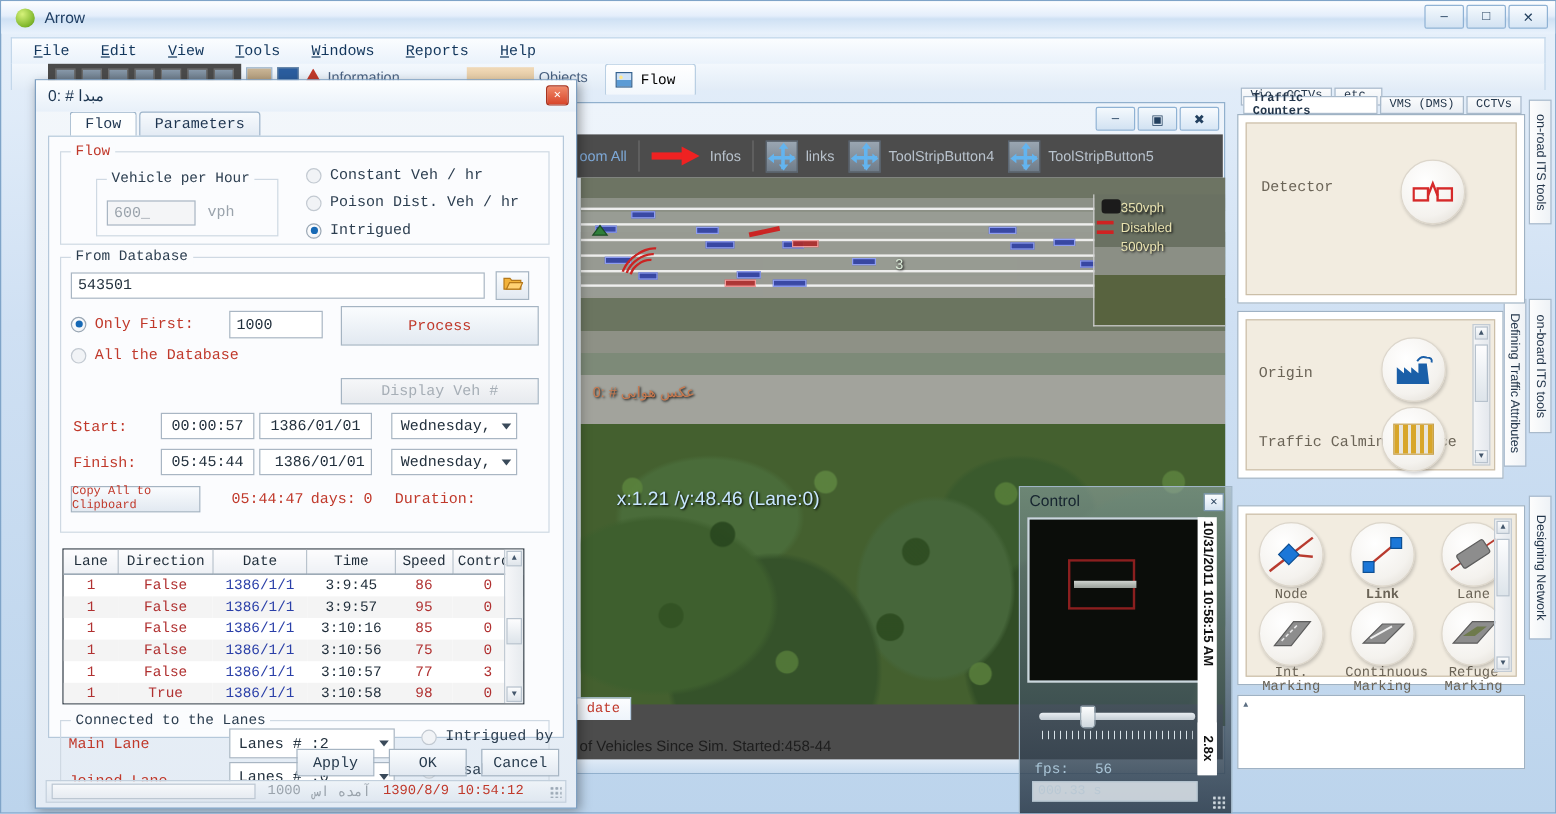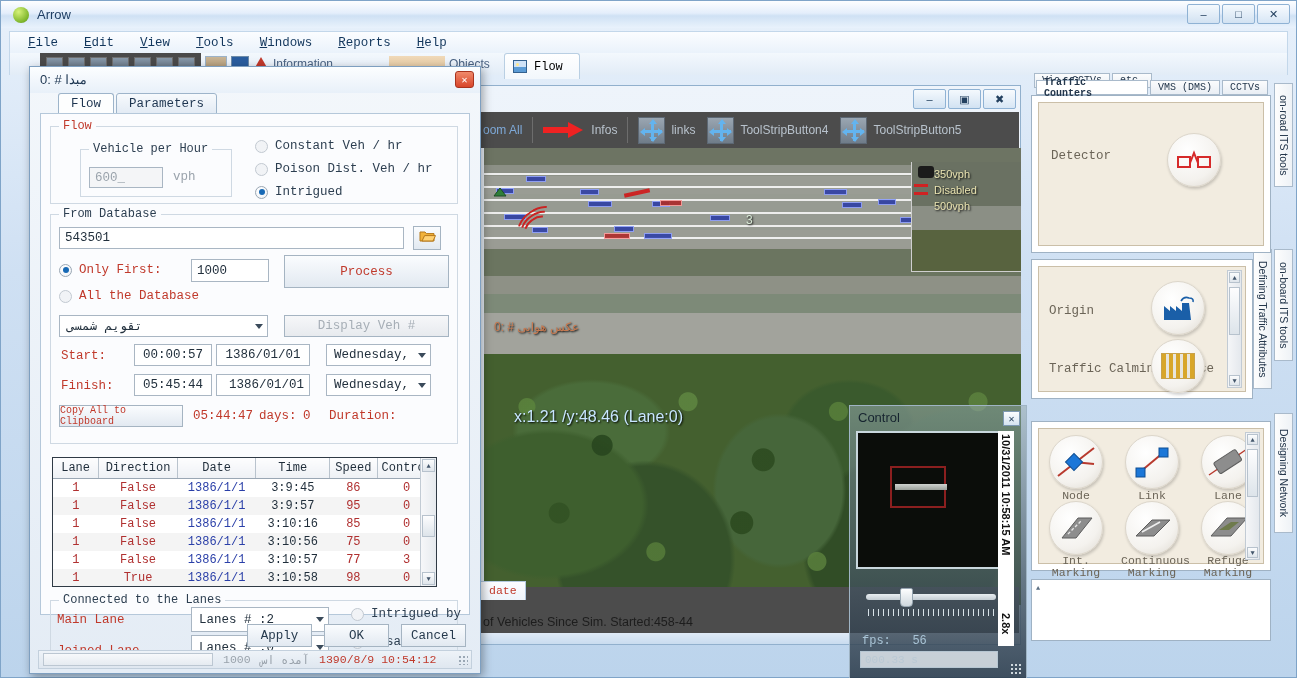--- a/index.html
+++ b/index.html
@@ -656,21 +656,21 @@
           <div style="width:62px;text-align:center;">
             <div class="circ" style="margin:0 auto;">
               <svg width="40" height="36" viewBox="0 0 40 36">
                 <line x1="2" y1="32" x2="38" y2="4" stroke="#b83a2e" stroke-width="2"></line>
                 <line x1="18" y1="18" x2="38" y2="20" stroke="#b83a2e" stroke-width="2"></line>
                 <rect x="12" y="12" width="12" height="12" fill="#1b77d8" stroke="#0e4f93" transform="rotate(45 18 18)"></rect>
               </svg>
             </div>
             <div class="tool-label" style="font-size:11.5px;">Node</div>
           </div>
-          <div style="width:62px;text-align:center;">
+          <div style="width:62px;text-align:center;font-weight:bold;">
             <div class="circ" style="margin:0 auto;">
               <svg width="40" height="36" viewBox="0 0 40 36">
                 <line x1="8" y1="28" x2="32" y2="8" stroke="#b83a2e" stroke-width="2"></line>
                 <rect x="4" y="24" width="9" height="9" fill="#1b77d8" stroke="#0e4f93"></rect>
                 <rect x="27" y="4" width="9" height="9" fill="#1b77d8" stroke="#0e4f93"></rect>
               </svg>
             </div>
             <div class="tool-label" style="font-size:11.5px;">Link</div>
           </div>
           <div style="width:62px;text-align:center;">
@@ -782,43 +782,39 @@
         </div>
         <div class="tinput" style="position:absolute;left:140px;top:44px;width:78px;height:23px;">1000</div>
 
         <div style="position:absolute;left:8px;top:74px;display:flex;align-items:center;">
           <span class="radio dis"></span>
           <span class="rlabel red">All the Database</span>
         </div>
 
         <div class="btn red" style="position:absolute;left:233px;top:40px;width:165px;height:33px;">Process</div>
 
-        <div class="combo" style="position:absolute;left:8px;top:100px;width:209px;">
-          <span>تقویم شمسی</span>
-          <span class="arw"></span>
-        </div>
         <div class="btn dis" style="position:absolute;left:233px;top:100px;width:165px;height:22px;">Display Veh #</div>
 
         <div class="lbl red" style="position:absolute;left:10px;top:134px;">Start:</div>
         <div class="tinput" style="position:absolute;left:83px;top:129px;width:78px;height:22px;justify-content:center;">00:00:57</div>
         <div class="tinput" style="position:absolute;left:165px;top:129px;width:94px;height:22px;justify-content:center;">1386/01/01</div>
         <div class="combo" style="position:absolute;left:275px;top:129px;width:105px;">
           <span>Wednesday,</span>
           <span class="arw"></span>
         </div>
 
         <div class="lbl red" style="position:absolute;left:10px;top:164px;">Finish:</div>
         <div class="tinput" style="position:absolute;left:83px;top:159px;width:78px;height:22px;justify-content:center;">05:45:44</div>
         <div class="tinput" style="position:absolute;left:165px;top:159px;width:94px;height:22px;justify-content:flex-end;">1386/01/01</div>
         <div class="combo" style="position:absolute;left:275px;top:159px;width:105px;">
           <span>Wednesday,</span>
           <span class="arw"></span>
         </div>
 
-        <div class="btn red" style="position:absolute;left:8px;top:190px;width:124px;height:22px;font-size:10px;">Copy All to Clipboard</div>
+        <div class="btn red" style="position:absolute;left:8px;top:190px;width:108px;height:22px;font-size:10px;">Copy All to Clipboard</div>
         <div class="lbl red" style="position:absolute;left:142px;top:194px;">05:44:47</div>
         <div class="lbl red" style="position:absolute;left:208px;top:194px;">days:</div>
         <div class="lbl red" style="position:absolute;left:252px;top:194px;">0</div>
         <div class="lbl red" style="position:absolute;left:278px;top:194px;">Duration:</div>
       </div>
 
       <div id="grid">
         <table>
           <thead>
             <tr>

